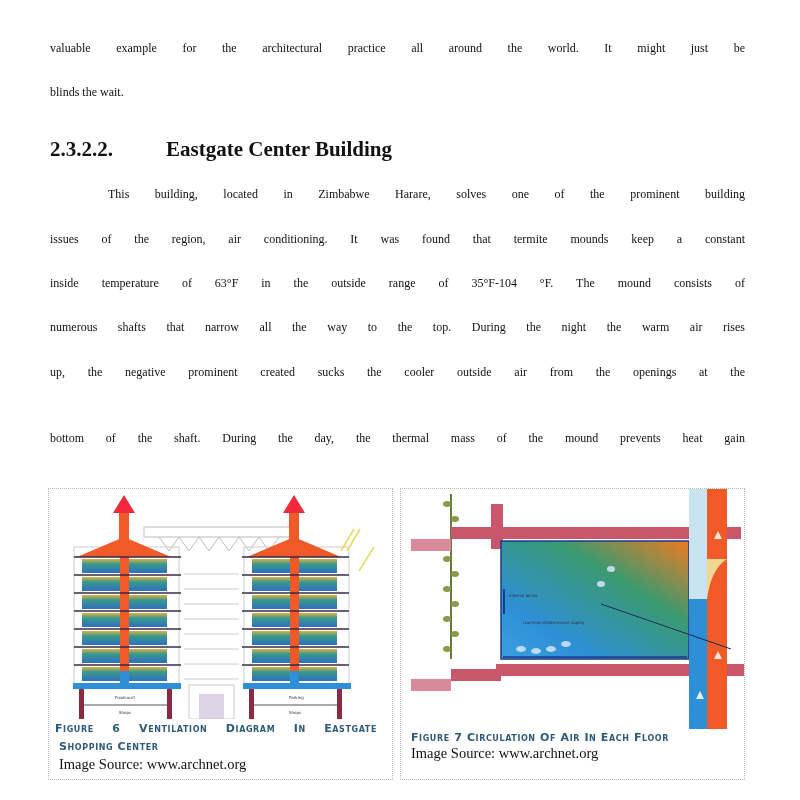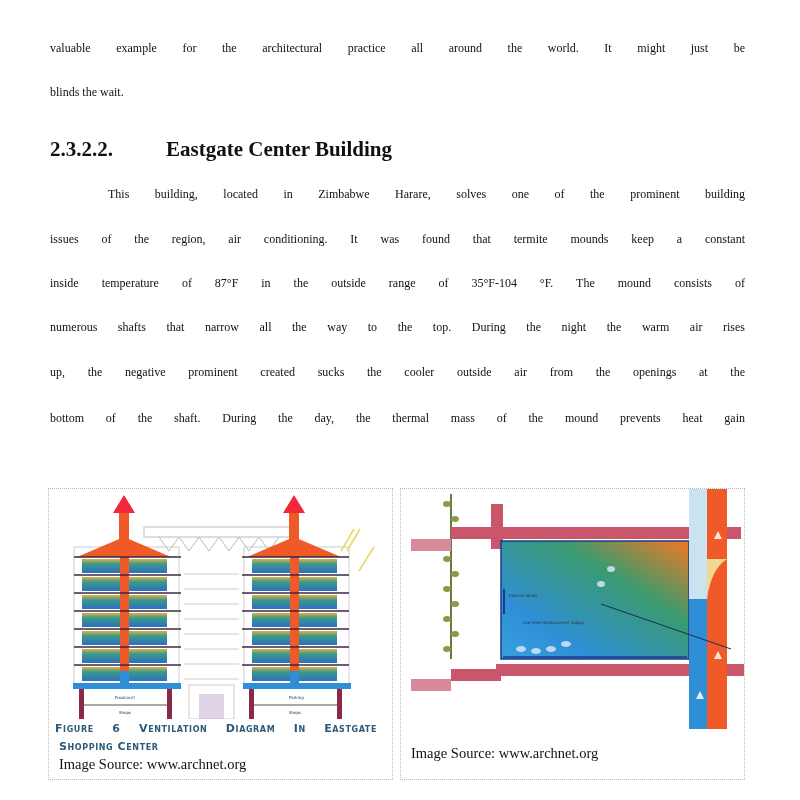--- a/index.html
+++ b/index.html
@@ -25,24 +25,24 @@
 
 <div class="line" style="top:38px;">valuable example for the architectural practice all around the world.  It might just be</div>
 <div class="line last" style="top:82px;">blinds the wait.</div>
 
 <div class="heading">
   <span class="num">2.3.2.2.</span><span>Eastgate Center Building</span>
 </div>
 
 <div class="line indent" style="top:184px;">This building, located in Zimbabwe Harare, solves one of the prominent building</div>
 <div class="line" style="top:229px;">issues of the region, air conditioning.  It was found that termite mounds keep a constant</div>
-<div class="line" style="top:273px;">inside temperature of 87°F in the outside range of 35°F-104 °F.  The mound consists of</div>
+<div class="line" style="top:273px;">inside temperature of 63°F in the outside range of 35°F-104 °F.  The mound consists of</div>
 <div class="line" style="top:317px;">numerous shafts that narrow all the way to the top.  During the night the warm air rises</div>
 <div class="line" style="top:362px;">up, the negative prominent created sucks the cooler outside air from the openings at the</div>
-<div class="line" style="top:408px;">bottom of the shaft.  During the day, the thermal mass of the mound prevents heat gain</div>
+<div class="line" style="top:428px;">bottom of the shaft.  During the day, the thermal mass of the mound prevents heat gain</div>
 
 <div class="frame frame1">
   <svg width="343" height="230" viewBox="0 0 343 230" style="left:0;top:0;">
     <defs>
       <linearGradient id="floorg" x1="0" y1="0" x2="0" y2="1">
         <stop offset="0" stop-color="#e0b040"></stop>
         <stop offset="0.35" stop-color="#3a9a8a"></stop>
         <stop offset="1" stop-color="#2f6fc0"></stop>
       </linearGradient>
     </defs>
@@ -205,14 +205,15 @@
         <ellipse cx="135" cy="162" rx="5" ry="3"></ellipse>
         <ellipse cx="150" cy="160" rx="5" ry="3"></ellipse>
       <ellipse cx="165" cy="155" rx="5" ry="3"></ellipse>
         <ellipse cx="200" cy="95" rx="4" ry="3"></ellipse>
         <ellipse cx="210" cy="80" rx="4" ry="3"></ellipse>
     </g>
     <line x1="200" y1="115" x2="330" y2="160" stroke="#1a2a5a" stroke-width="1"></line>
     <text class="tiny" x="108" y="108">Internal blinds</text>
     <text class="tiny" x="122" y="135">Low level displacement supply</text>
   </svg>
+  <div class="cap" style="left:10px;top:242px;">Figure 7 Circulation Of Air In Each Floor</div>
   <div class="src" style="left:10px;top:256px;">Image Source: www.archnet.org</div>
 </div>
 
 </body></html>

